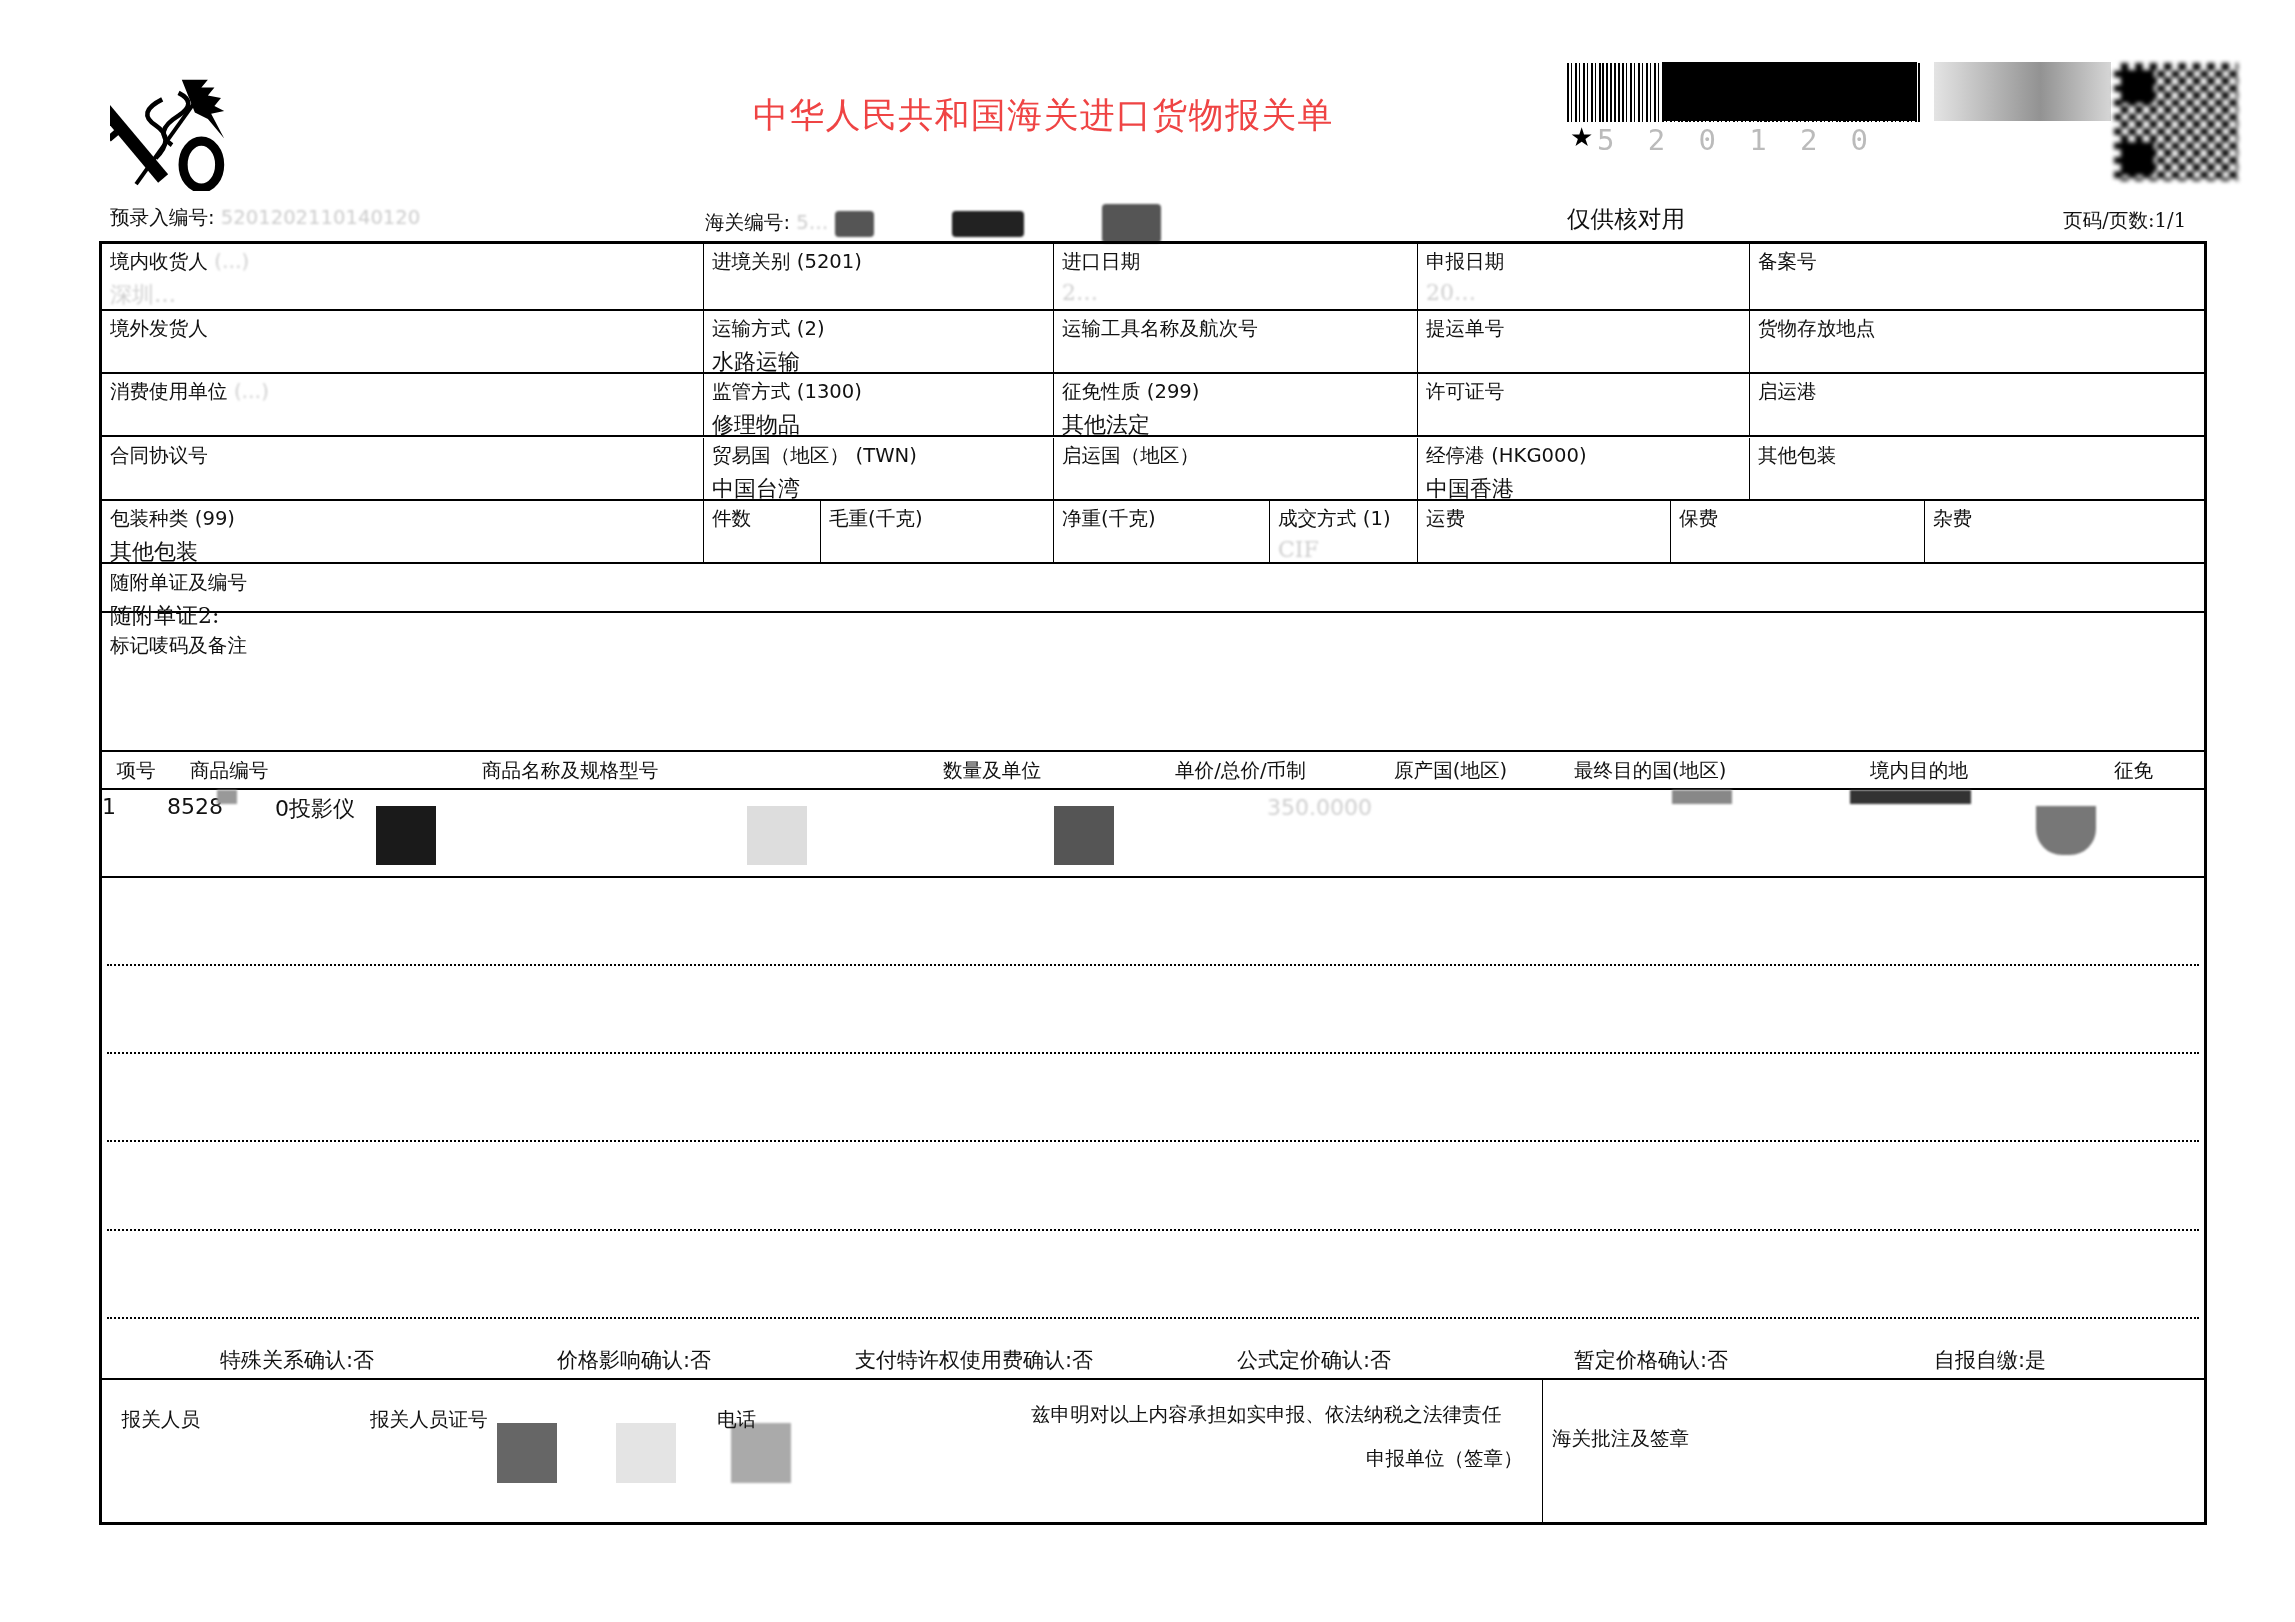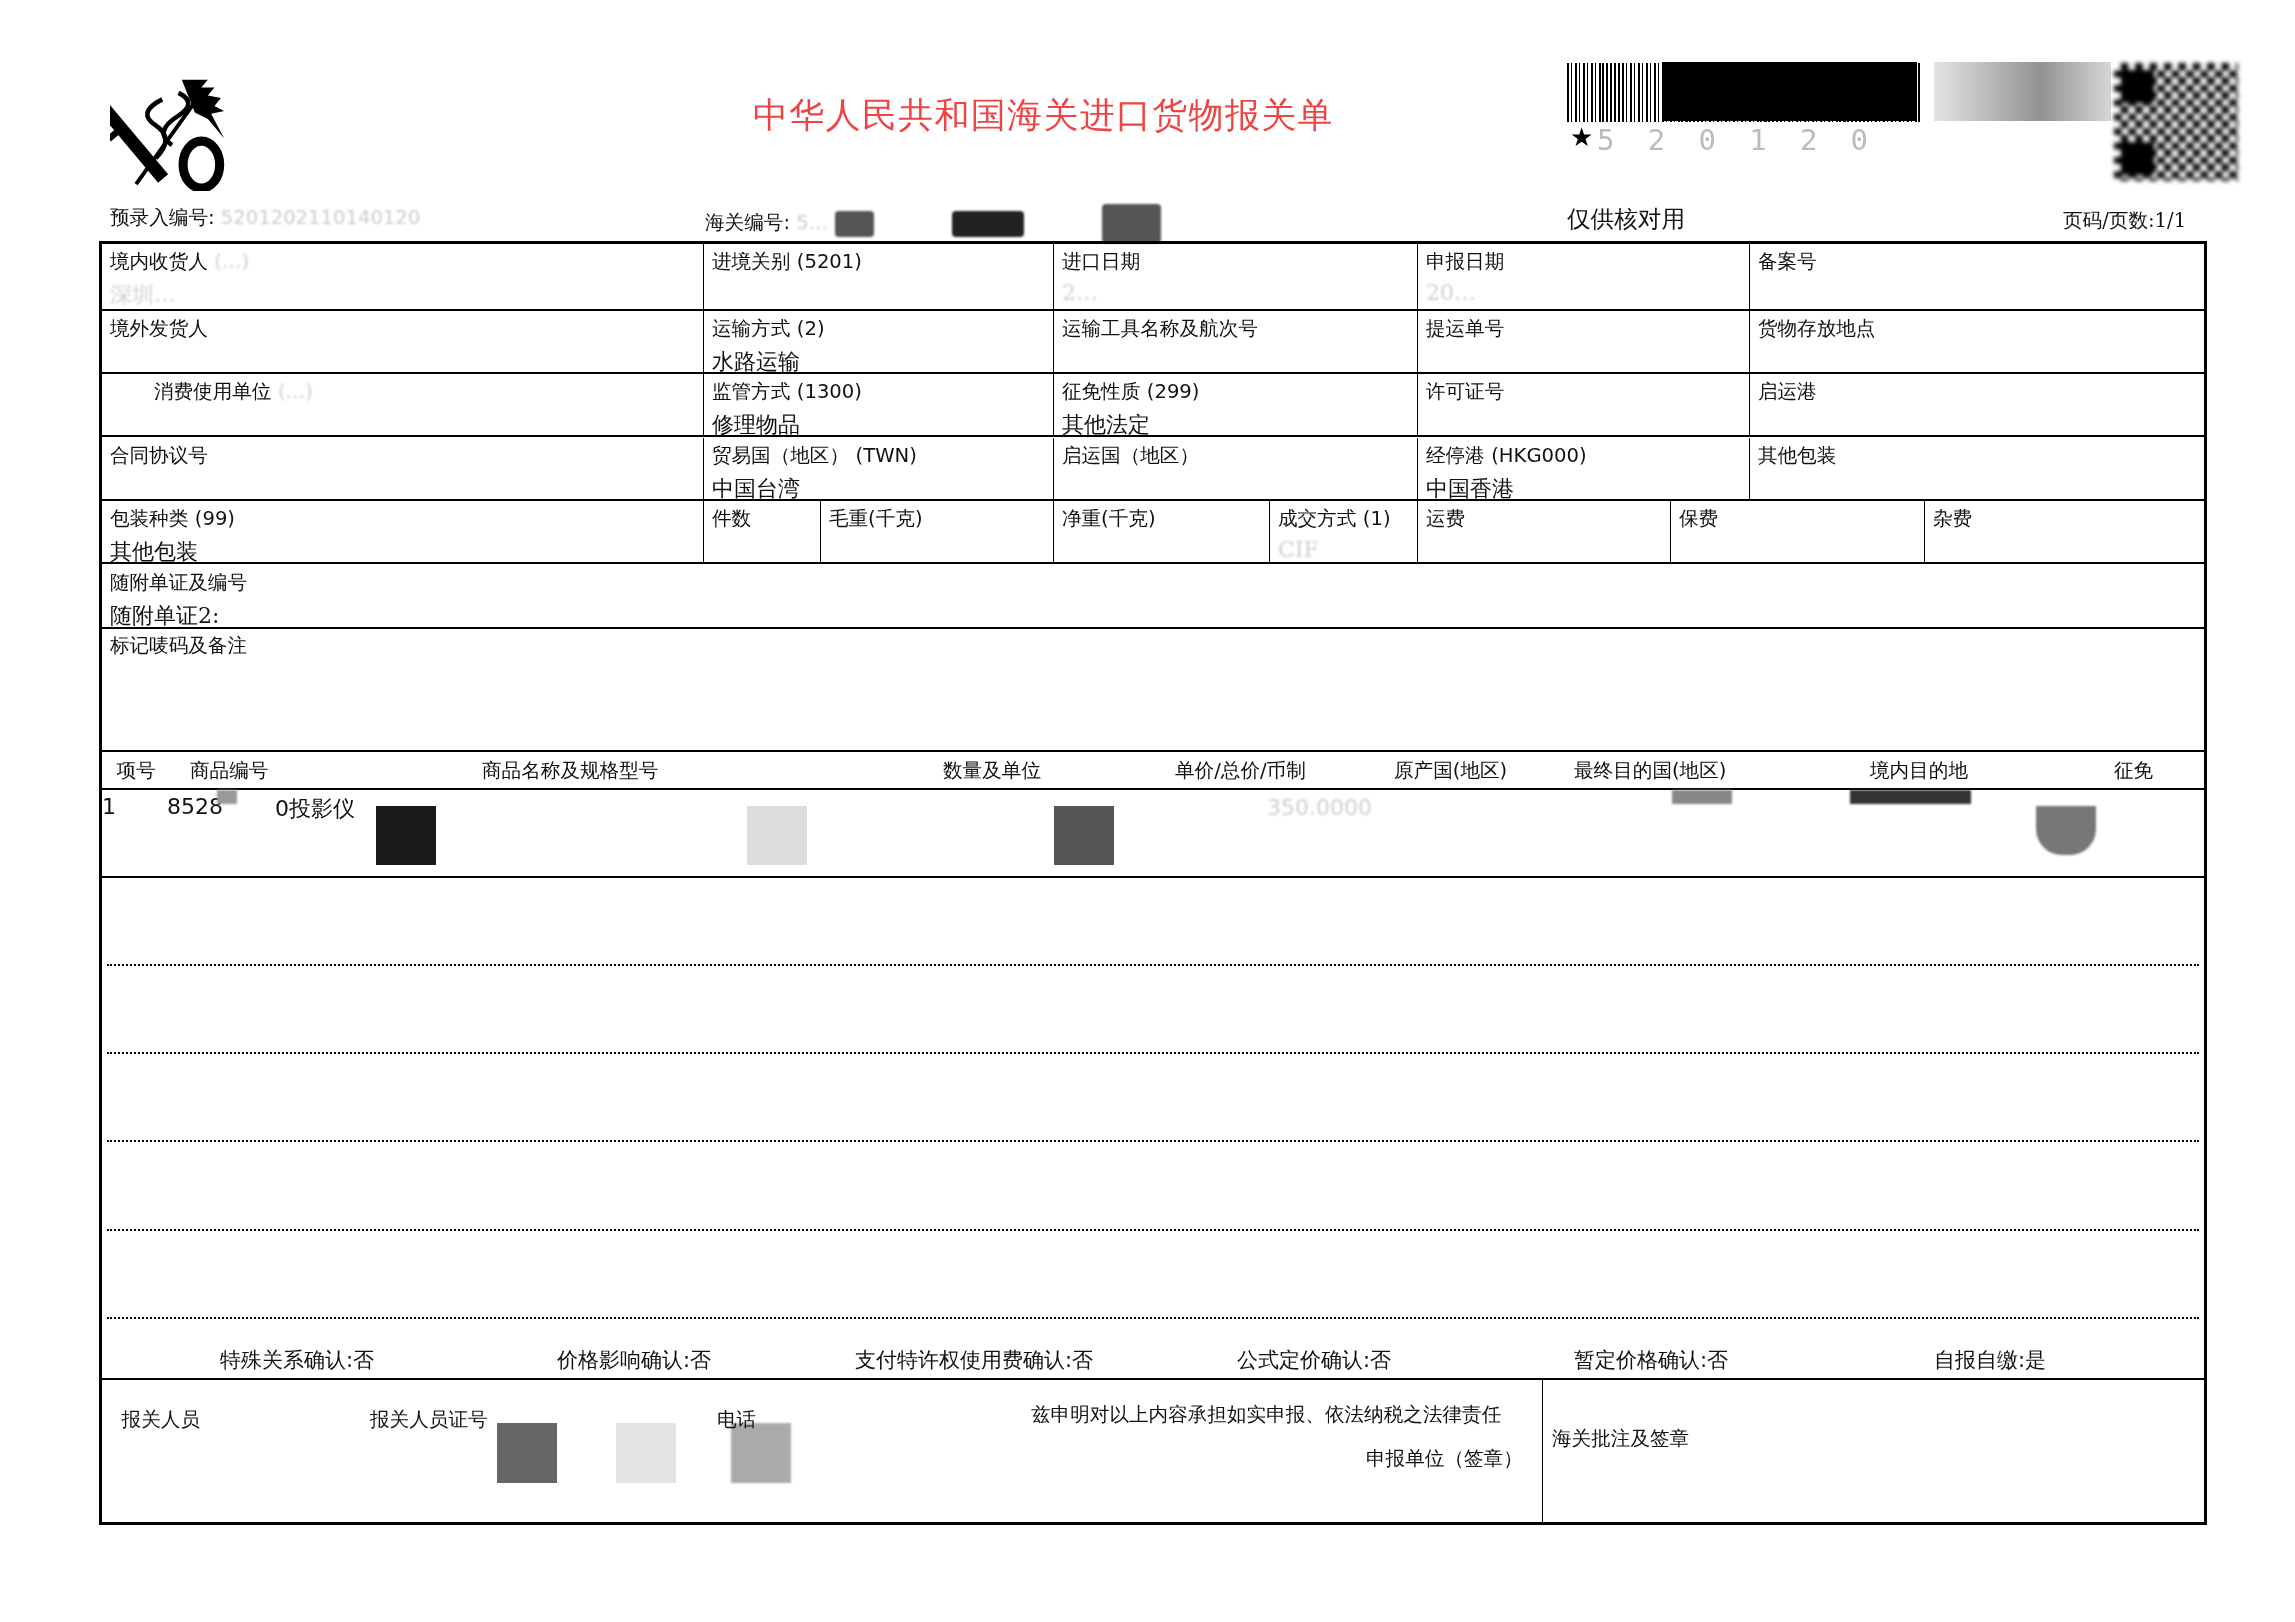--- a/index.html
+++ b/index.html
@@ -129,21 +129,21 @@
       <span class="lbl">提运单号</span>
       <span class="val blur"></span>
     </div>
     <div class="cell" style="left:1647px;right:0;">
       <span class="lbl">货物存放地点</span>
       <span class="val blur"></span>
     </div>
   </div>
 
   <div class="row" style="top:130px;height:63px;">
-    <div class="cell first" style="left:0;width:601px;margin-left:44px;">
+    <div class="cell first" style="left:0;width:601px;">
       <span class="lbl"><span>消费使用单位</span><span class="code blur">(…)</span></span>
       <span class="val blur"></span>
     </div>
     <div class="cell" style="left:601px;width:351px;">
       <span class="lbl"><span>监管方式</span><span class="code">(1300)</span></span>
       <span class="val">修理物品</span>
     </div>
     <div class="cell" style="left:951px;width:363px;">
       <span class="lbl"><span>征免性质</span><span class="code">(299)</span></span>
       <span class="val">其他法定</span>
@@ -209,21 +209,21 @@
     <div class="cell" style="left:1568px;width:254px;">
       <span class="lbl">保费</span>
       <span class="val"></span>
     </div>
     <div class="cell" style="left:1822px;right:0;">
       <span class="lbl">杂费</span>
       <span class="val blur"></span>
     </div>
   </div>
 
-  <div class="row" style="top:321px;height:64px;padding-left:33px;">
+  <div class="row" style="top:321px;height:48px;padding-left:33px;">
     <div class="cell first" style="left:0;right:0;">
       <span class="lbl">随附单证及编号</span>
       <span class="val">随附单证2:</span>
     </div>
   </div>
 
   <div class="row" style="top:384px;height:124px;">
     <div class="cell first" style="left:0;right:0;">
       <span class="lbl">标记唛码及备注</span>
       <span class="val blur"></span>

